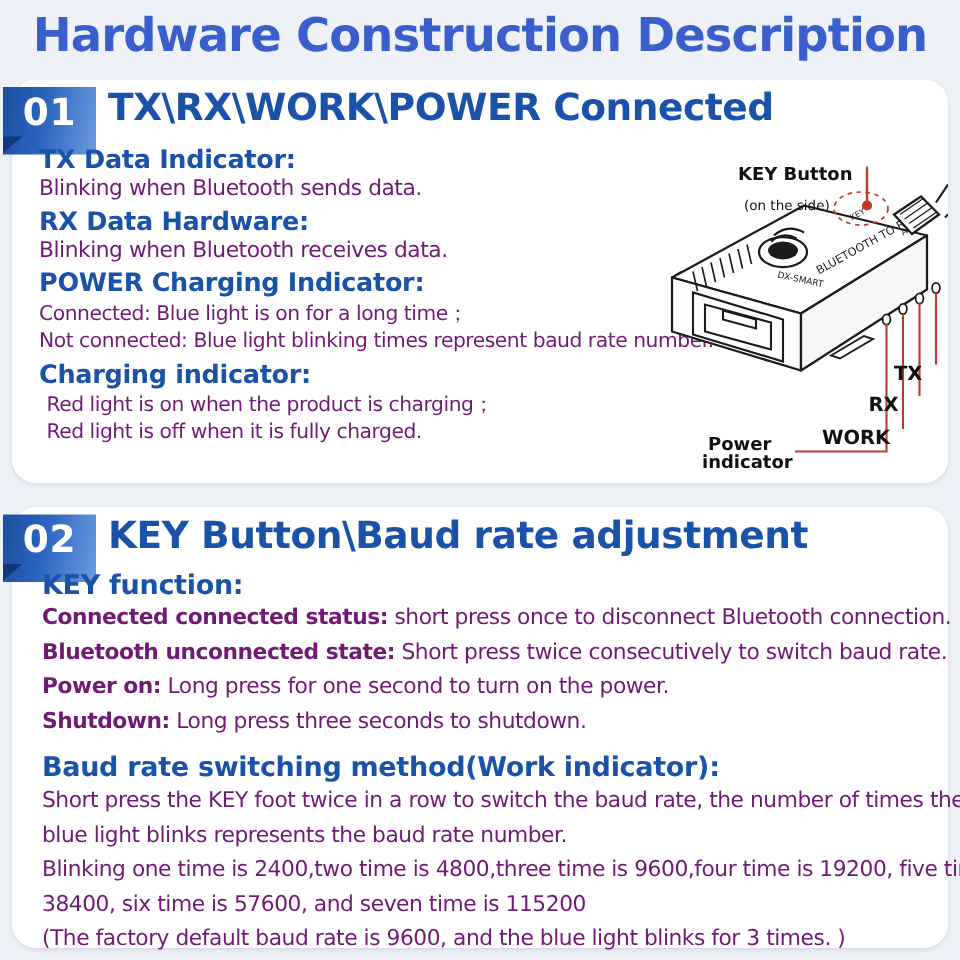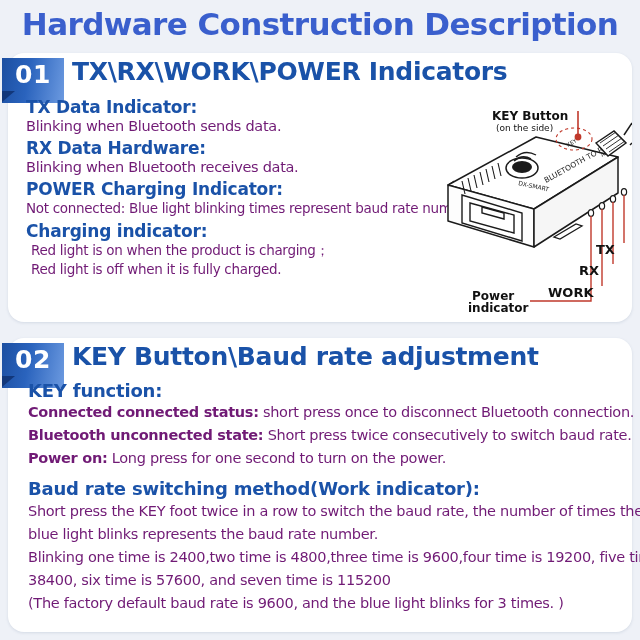--- a/index.html
+++ b/index.html
@@ -129,49 +129,50 @@
   #device-figure svg { display: block; }
   .cal-label {
     position: absolute;
     font-family: "DejaVu Sans", sans-serif;
     font-weight: bold;
     color: #111111;
     white-space: nowrap;
     text-align: center;
   }
   #lbl-key      { left: 74px;  top: 48px;  font-size: 12px; }
-  #lbl-key-sub  { left: 78px;  top: 62px;  font-size: 9px; font-weight: normal; text-align: center; }
+  #lbl-key-sub  { left: 78px;  top: 72px;  font-size: 9px; font-weight: normal; text-align: center; }
   #lbl-tx       { left: 178px; top: 181px; font-size: 13px; }
   #lbl-rx       { left: 161px; top: 202px; font-size: 13px; }
   #lbl-work     { left: 130px; top: 224px; font-size: 13px; }
   #lbl-power    { left: 54px;  top: 228px; font-size: 12px; }
   #lbl-power-2  { left: 50px;  top: 240px; font-size: 12px; }
 </style>
 </head>
 <body>
 
 <div class="page-title">Hardware Construction Description</div>
 
 <div class="card" id="card-1">
 
   <div class="badge-wrap">
     <div class="badge">01</div>
     <div class="badge-fold"></div>
   </div>
 
-  <div class="section-heading">TX\RX\WORK\POWER Indicators</div>
+  <div class="section-heading">TX\RX\WORK\POWER Connected</div>
 
   <div id="s1-text">
     <p class="sub-head">TX Data Indicator:</p>
     <p class="body-line">Blinking when Bluetooth sends data.</p>
 
     <p class="sub-head">RX Data Hardware:</p>
     <p class="body-line">Blinking when Bluetooth receives data.</p>
 
     <p class="sub-head">POWER Charging Indicator:</p>
+    <p class="body-line tight">Connected: Blue light is on for a long time；</p>
     <p class="body-line tight">Not connected: Blue light blinking times represent baud rate number.</p>
 
     <p class="sub-head gap-top">Charging indicator:</p>
     <p class="body-line tight indent">Red light is on when the product is charging；</p>
     <p class="body-line tight indent">Red light is off when it is fully charged.</p>
   </div>
 
   <div id="device-figure">
     <svg width="214" height="252" viewBox="0 0 214 252">
       <g fill="none" stroke="#1b1b1b" stroke-width="1.5" stroke-linejoin="round">
@@ -271,20 +272,23 @@
 
     <p class="body-line">
       <b>Connected connected status:</b><span> short press once to disconnect Bluetooth connection.</span>
     </p>
     <p class="body-line">
       <b>Bluetooth unconnected state:</b><span> Short press twice consecutively to switch baud rate.</span>
     </p>
     <p class="body-line">
       <b>Power on:</b><span> Long press for one second to turn on the power.</span>
     </p>
+    <p class="body-line">
+      <b>Shutdown:</b><span> Long press three seconds to shutdown.</span>
+    </p>
 
     <p class="sub-head head2">Baud rate switching method(Work indicator):</p>
     <p class="body-line para">Short press the KEY foot twice in a row to switch the baud rate, the number of times the</p>
     <p class="body-line para">blue light blinks represents the baud rate number.</p>
     <p class="body-line para">Blinking one time is 2400,two time is 4800,three time is 9600,four time is 19200, five time is</p>
     <p class="body-line para">38400, six time is 57600, and seven time is 115200</p>
     <p class="body-line para">(The factory default baud rate is 9600, and the blue light blinks for 3 times. )</p>
   </div>
 </div>
 

